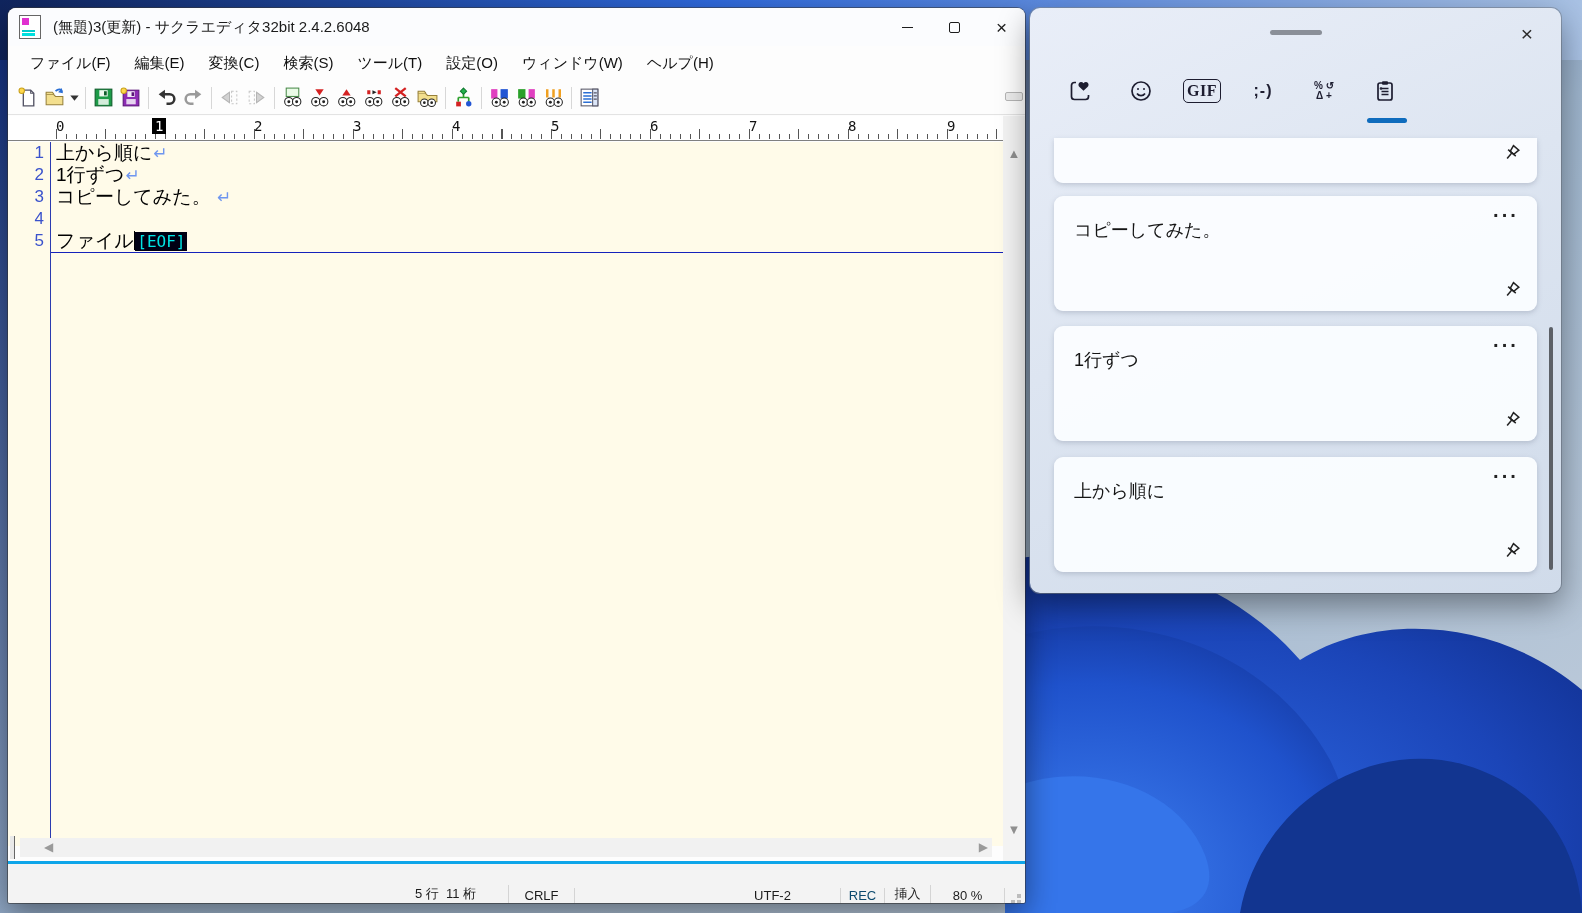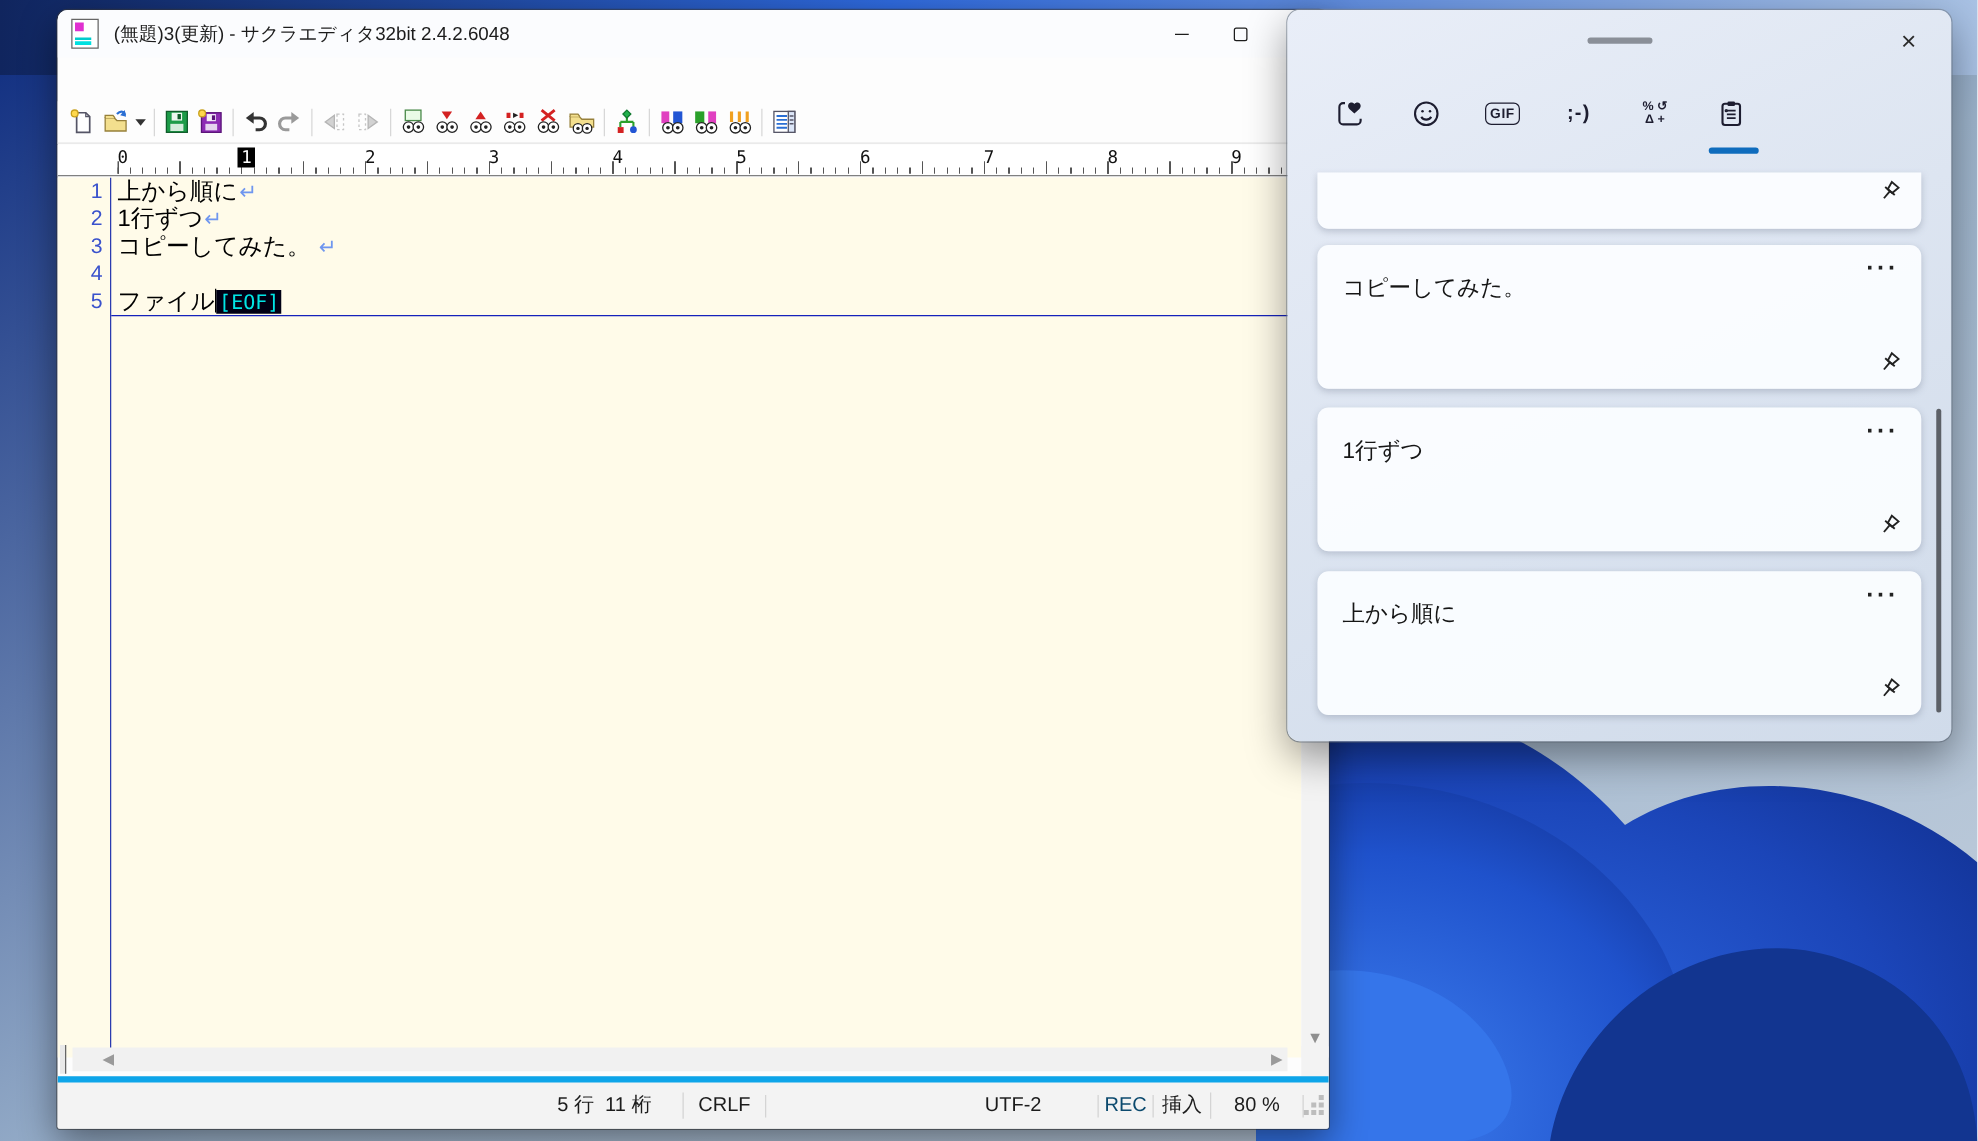--- a/index.html
+++ b/index.html
@@ -6,21 +6,21 @@
   html,body { width:1582px; height:913px; overflow:hidden; font-family:"Liberation Sans",sans-serif; }
   #stage { position:relative; width:1582px; height:913px; overflow:hidden; background:#b6c5d7; }
 
   
   #wallpaper { position:absolute; inset:0; }
   .credit { position:absolute; right:2px; bottom:4px; font-size:21px; color:#15181c; letter-spacing:.5px; white-space:nowrap; }
 
   
   #editor-window { position:absolute; left:8px; top:8px; width:1017px; height:895px;
     background:#fdfdfd; border-radius:8px 8px 2px 2px; box-shadow:0 10px 30px rgba(0,0,0,.45), 0 0 0 1px rgba(60,60,60,.55);
-    overflow:hidden;margin-left:38px; }
+    overflow:hidden; }
 
   .titlebar { position:absolute; left:0; top:0; right:0; height:38px; background:#fbfcfe; display:flex; align-items:center; }
   .app-icon { width:22px; height:24px; margin-left:11px; position:relative; background:#fff; border:1.5px solid #666; }
   .app-icon .mg { position:absolute; left:2px; top:2px; width:7px; height:7px; background:#e030d0; }
   .app-icon .cy1 { position:absolute; left:2px; bottom:6px; width:13px; height:2px; background:#00cccc; }
   .app-icon .cy2 { position:absolute; left:2px; bottom:2px; width:13px; height:3px; background:#00e0e0; }
   .title-text { margin-left:12px; font-size:15px; color:#1c1c1c; white-space:nowrap; }
   .win-controls { position:absolute; right:0; top:0; height:38px; display:flex; }
   .win-btn { width:47px; height:38px; display:flex; align-items:center; justify-content:center; color:#1c1c1c; }
   .glyph-min { width:11px; height:0; border-top:1.4px solid #1c1c1c; display:block; }
@@ -60,38 +60,38 @@
   .vscroll { position:absolute; right:0; top:108px; width:22px; height:730px; background:#f3f3f3; }
   .vsplit-box { position:absolute; right:2px; top:2px; width:18px; height:9px; background:#ececec; border:1px solid #b5b5b5; border-radius:2px; }
   .arr { position:absolute; color:#8f8f8f; font-size:13px; width:100%; text-align:center; }
   .hscroll { position:absolute; left:12px; bottom:46px; width:972px; height:19px; background:#f1f1f1; }
   .hsplit-bar { position:absolute; left:2px; bottom:44px; width:5px; height:23px; background:#e9e9e9; border-right:1px solid #666; }
   .hscroll .arr-l { position:absolute; left:24px; top:2px; color:#9a9a9a; font-size:12px; }
   .hscroll .arr-r { position:absolute; right:4px; top:2px; color:#9a9a9a; font-size:12px; }
   .corner-area { position:absolute; right:0; bottom:42px; width:22px; height:24px; background:#f3f3f3; }
 
   
-  .statusbar { position:absolute; left:0; bottom:0; right:0; height:42px; background:#f3f3f3; border-top:5px solid #0ea5e9; display:flex; align-items:center; font-size:16px; color:#1c1c1c; }
+  .statusbar { position:absolute; left:0; bottom:0; right:0; height:42px; background:#f3f3f3; border-top:3px solid #0ea5e9; display:flex; align-items:flex-end; font-size:13px; color:#1c1c1c; }
   .scell { border-right:1px solid #d4d4d4; display:flex; align-items:center; justify-content:center; white-space:pre; }
   .scell.flex { flex:1; border-left:none; }
   .scell.dim { color:#0c4a6e; }
   .grip { width:20px; position:relative; border-right:none; }
   .grip::after { content:""; position:absolute; right:4px; bottom:5px; width:4px; height:4px; background:#bdbdbd;
     box-shadow:-6px 6px 0 #bdbdbd, 0 6px 0 #bdbdbd, -12px 12px 0 #bdbdbd, -6px 12px 0 #bdbdbd, 0 12px 0 #bdbdbd; }
 
   
   #clip-panel { position:absolute; left:1030px; top:8px; width:531px; height:585px;
     background:linear-gradient(155deg,#e9eef8 0%,#dde5f1 45%,#d0dbea 100%);
     border-radius:10px; box-shadow:0 12px 32px rgba(0,0,0,.4), 0 0 0 1px rgba(130,142,160,.7); }
   .drag-handle { position:absolute; left:50%; top:22px; transform:translateX(-50%); width:52px; height:5px; border-radius:3px; background:#8a8f98; }
   .panel-close { position:absolute; right:16px; top:10px; width:36px; height:32px; display:flex; align-items:center; justify-content:center; color:#2b2b2b; font-size:21px; }
   .tabs-row { position:absolute; left:36px; top:68px; display:flex; gap:33px; }
   .ptab { width:28px; height:30px; display:flex; flex-direction:column; align-items:center; justify-content:center; color:#1d1d30; }
   .ptab svg { width:24px; height:24px; }
-  .gif-badge { font-size:11px; font-weight:bold; border:1.8px solid #1d1d30; border-radius:5px; padding:2px 3px; letter-spacing:.5px; }
+  .gif-badge { font-size:16px; font-weight:bold; border:1.8px solid #1d1d30; border-radius:5px; padding:2px 3px; letter-spacing:.5px;font-family:Liberation Serif, serif; }
   .kaomoji { font-size:16px; font-weight:bold; letter-spacing:1px; }
   .sym-glyph { font-size:10px; font-weight:bold; line-height:1.05; text-align:center; white-space:pre; }
   .tab-underline { position:absolute; left:337px; top:110px; width:40px; height:4.5px; border-radius:3px; }
 
   .clip-card { position:absolute; left:24px; width:483px; height:115px; background:rgba(251,253,255,.95);
     border-radius:9px; box-shadow:0 2px 5px rgba(120,130,150,.35); }
   .clip-card.partial { top:130px; height:45px; border-radius:0 0 9px 9px; }
   .card-text { position:absolute; left:20px; top:22px; font-size:18px; color:#151515; }
   .card-more { position:absolute; right:18px; top:8px; font-size:20px; letter-spacing:2px; color:#222; font-weight:bold; }
   .card-pin { position:absolute; right:14px; bottom:8px; width:24px; height:24px; color:#222; }
@@ -149,20 +149,30 @@
           </div>
         <div class="win-btn">
             <span class="glyph-max"></span>
           </div>
         <div class="win-btn">
             <span class="glyph-close">×</span>
           </div>
       </div>
     </div>
 
+    <div class="menubar">
+      <span class="menu-item">ファイル(F)</span>
+      <span class="menu-item">編集(E)</span>
+      <span class="menu-item">変換(C)</span>
+      <span class="menu-item">検索(S)</span>
+      <span class="menu-item">ツール(T)</span>
+      <span class="menu-item">設定(O)</span>
+      <span class="menu-item">ウィンドウ(W)</span>
+      <span class="menu-item">ヘルプ(H)</span>
+    </div>
 
     <div class="toolbar">
       <button class="tbtn">
           <svg viewBox="0 0 22 22">
             <path d="M7 4h7l3 3v12H7z" fill="#fff" stroke="#556" stroke-width="1.3"></path>
             <path d="M14 4v3h3" fill="none" stroke="#556"></path>
             <circle cx="5.5" cy="4.5" r="2.6" fill="#ffd84d" stroke="#c9a11c"></circle>
           </svg>
         </button>
       <button class="tbtn">

